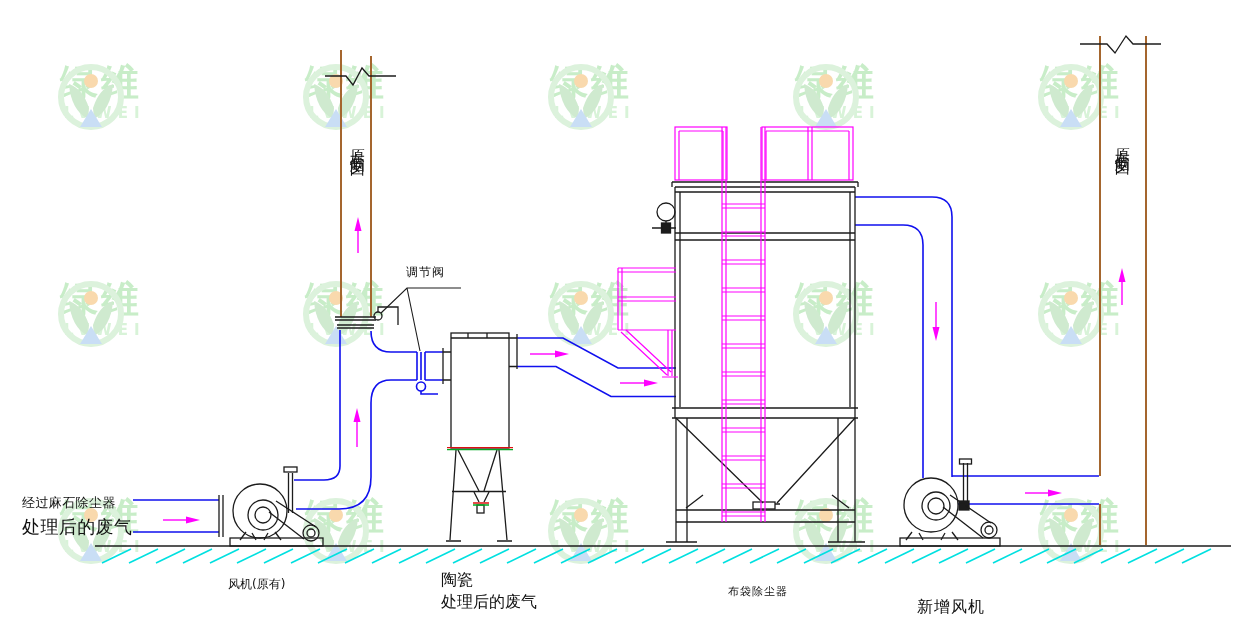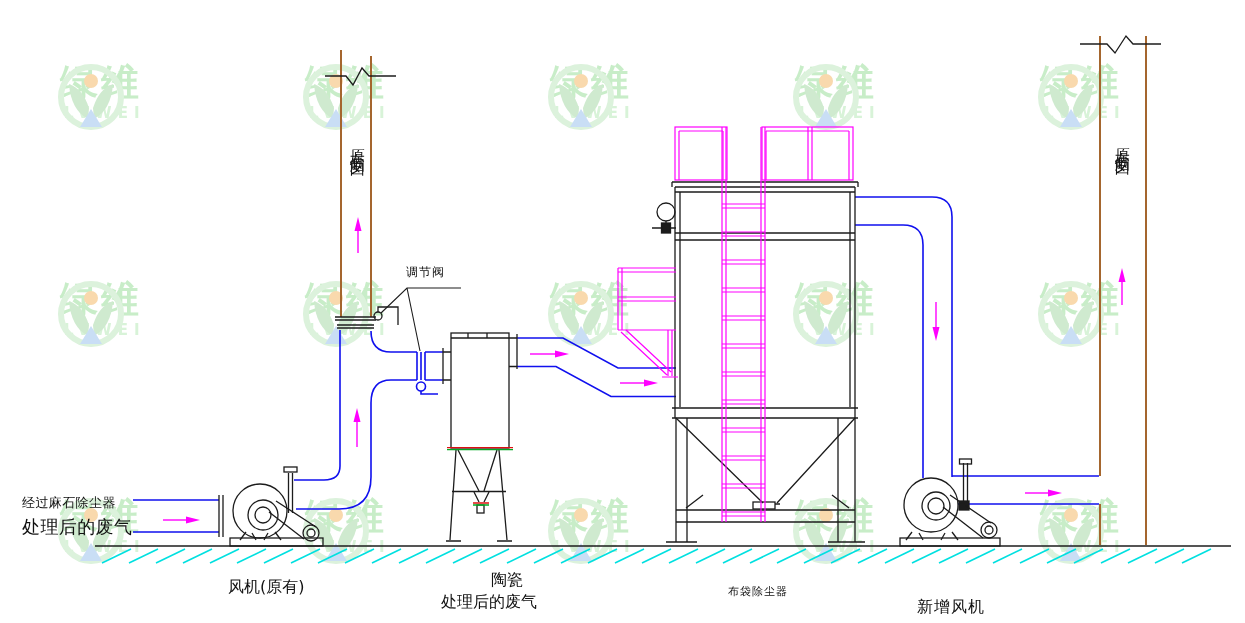--- a/index.html
+++ b/index.html
@@ -369,21 +369,21 @@
       <polygon points="936,341 932.5,327 939.5,327" stroke="none"></polygon>
       <line x1="1025" y1="493" x2="1050" y2="493"></line>
       <polygon points="1062,493 1048,489.5 1048,496.5" stroke="none"></polygon>
       <line x1="1122" y1="305" x2="1122" y2="281"></line>
       <polygon points="1122,268 1118.5,282 1125.5,282" stroke="none"></polygon>
     </g>
   </svg>
 
   <div class="lbl" style="left:22px;top:496px;font-size:13px;letter-spacing:0.4px">经过麻石除尘器</div>
   <div class="lbl" style="left:22px;top:517px;font-size:18px;letter-spacing:0.4px">处理后的废气</div>
-  <div class="lbl" style="left:228px;top:578px;font-size:16px">风机(原有)</div>
+  <div class="lbl" style="left:228px;top:578px;font-size:12px">风机(原有)</div>
   <div class="lbl" style="left:406px;top:266px;font-size:12px;letter-spacing:1px">调节阀</div>
   <div class="lbl vert" style="left:348px;top:137px;font-size:15px">原有烟囱</div>
   <div class="lbl vert" style="left:1113px;top:136px;font-size:15px">原有烟囱</div>
-  <div class="lbl" style="left:441px;top:571px;width:82px;text-align:right;font-size:16px">陶瓷</div>
+  <div class="lbl" style="left:441px;top:571px;width:82px;text-align:left;font-size:16px">陶瓷</div>
   <div class="lbl" style="left:441px;top:593px;font-size:16px">处理后的废气</div>
   <div class="lbl" style="left:728px;top:586px;font-size:11px;letter-spacing:1px">布袋除尘器</div>
   <div class="lbl" style="left:917px;top:598px;font-size:16px;letter-spacing:1px">新增风机</div>
 </div>
 
 </body></html>

